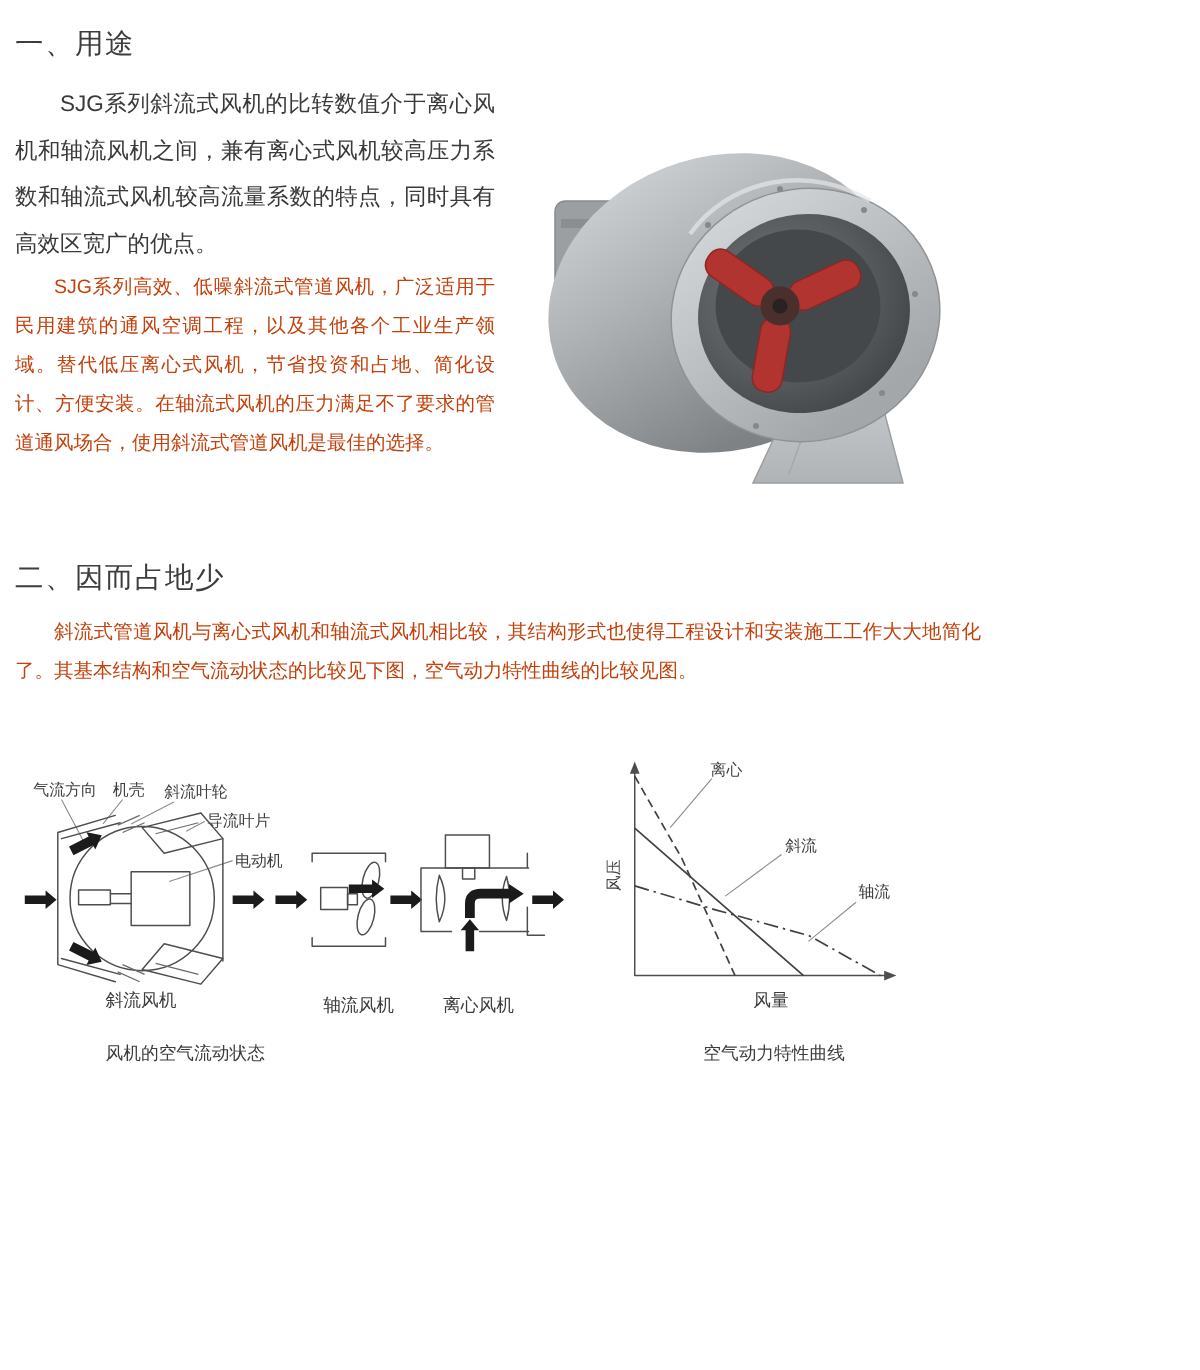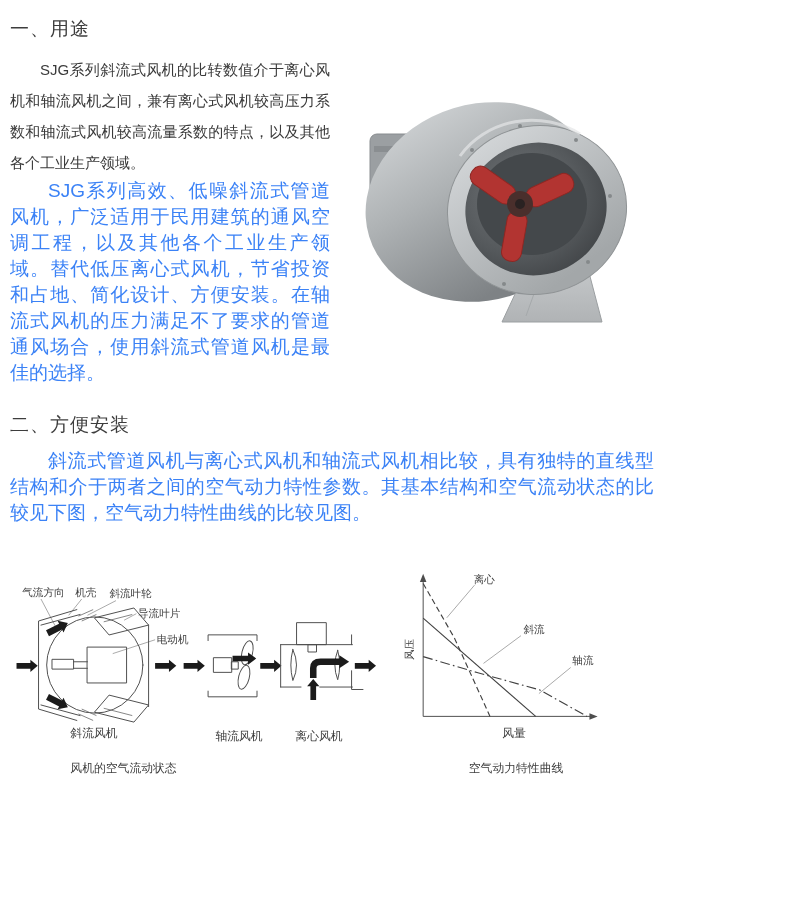--- a/index.html
+++ b/index.html
@@ -4,21 +4,21 @@
 <style>
   html,body{margin:0;padding:0;background:#ffffff;}
   .page{
     position:relative;width:664px;height:913px;box-sizing:border-box;
     padding:10px 10px 0 10px;background:#fff;overflow:hidden;
     font-family:"Liberation Sans","DejaVu Sans",sans-serif;color:#3a3a3a;
   }
   h1.sec{font-size:19px;font-weight:400;color:#3d3d3d;margin:6px 0 12px 0;letter-spacing:1px;}
   h2.sec{font-size:19px;font-weight:400;color:#3d3d3d;margin:26px 0 10px 0;letter-spacing:1px;}
   p.lead{font-size:15px;line-height:31px;margin:0;text-indent:2em;text-align:justify;color:#3a3a3a;}
-  p.tight{font-size:19px;line-height:26px;margin:0;text-indent:2em;text-align:justify;color:#3b82f6;}
+  p.tight{font-size:13px;line-height:26px;margin:0;text-indent:2em;text-align:justify;color:#c2410c;}
   .photo-float{float:right;width:310px;height:288px;margin:0 0 30px 14px;}
   .figs{display:flex;align-items:flex-start;margin-top:22px;}
   .figs svg{display:block;}
   
   .ln{stroke:#4d4d4d;stroke-width:1.2;fill:none;stroke-linejoin:round;stroke-linecap:round;}
   .lnthin{stroke:#6a6a6a;stroke-width:1;fill:none;}
   .leader{stroke:#8b8b8b;stroke-width:0.9;fill:none;}
   .blk{fill:#1b1b1b;stroke:none;}
   .lbl{font-family:"Liberation Sans","DejaVu Sans",sans-serif;font-size:13px;fill:#3f3f3f;}
   .cap{font-family:"Liberation Sans","DejaVu Sans",sans-serif;font-size:14.5px;fill:#3c3c3c;}
@@ -91,25 +91,25 @@
         <circle cx="128" cy="96" r="2"></circle>
           <circle cx="176" cy="72" r="2"></circle>
           <circle cx="232" cy="86" r="2"></circle>
         <circle cx="266" cy="142" r="2"></circle>
           <circle cx="244" cy="208" r="2"></circle>
           <circle cx="160" cy="230" r="2"></circle>
       </g>
     </svg>
   </div>
 
-  <p class="lead">SJG系列斜流式风机的比转数值介于离心风机和轴流风机之间，兼有离心式风机较高压力系数和轴流式风机较高流量系数的特点，以及其他各个工业生产领域。</p>
+  <p class="lead">SJG系列斜流式风机的比转数值介于离心风机和轴流风机之间，兼有离心式风机较高压力系数和轴流式风机较高流量系数的特点，同时具有高效区宽广的优点。</p>
   <p class="tight">SJG系列高效、低噪斜流式管道风机，广泛适用于民用建筑的通风空调工程，以及其他各个工业生产领域。替代低压离心式风机，节省投资和占地、简化设计、方便安装。在轴流式风机的压力满足不了要求的管道通风场合，使用斜流式管道风机是最佳的选择。</p>
 
-  <h2 class="sec" style="clear:both">二、方便安装</h2>
-  <p class="tight">斜流式管道风机与离心式风机和轴流式风机相比较，具有独特的直线型结构和介于两者之间的空气动力特性参数。其基本结构和空气流动状态的比较见下图，空气动力特性曲线的比较见图。</p>
+  <h2 class="sec" style="clear:both">二、因而占地少</h2>
+  <p class="tight">斜流式管道风机与离心式风机和轴流式风机相比较，其结构形式也使得工程设计和安装施工工作大大地简化了。其基本结构和空气流动状态的比较见下图，空气动力特性曲线的比较见图。</p>
 
   <div class="figs">
 
     <svg width="470" height="252" viewBox="0 0 470 252">
 
       <g>
 
         <text class="lbl" x="15" y="30">气流方向</text>
         <text class="lbl" x="80" y="30">机壳</text>
         <text class="lbl" x="122" y="32">斜流叶轮</text>

